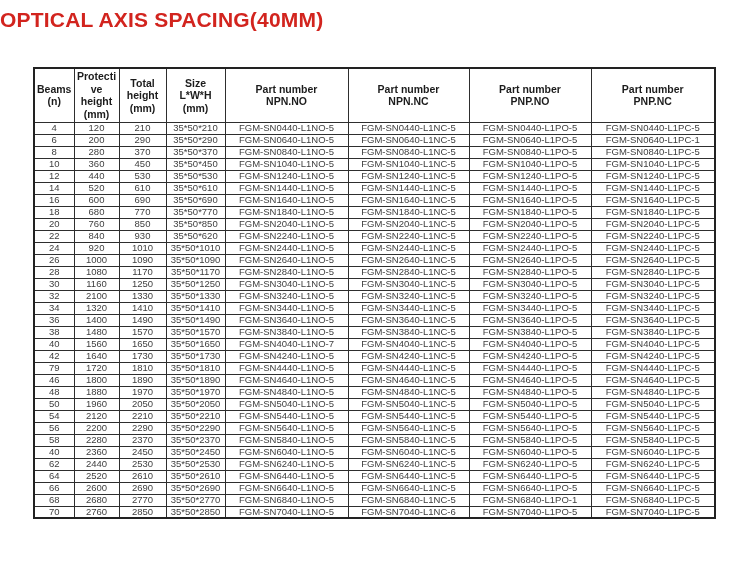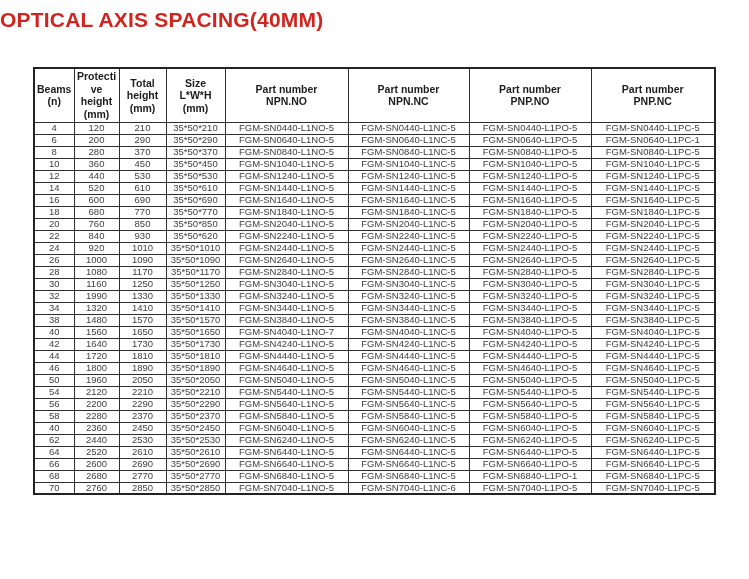--- a/index.html
+++ b/index.html
@@ -231,39 +231,49 @@
         <td>1160</td>
         <td>1250</td>
         <td>35*50*1250</td>
         <td>FGM-SN3040-L1NO-5</td>
         <td>FGM-SN3040-L1NC-5</td>
         <td>FGM-SN3040-L1PO-5</td>
         <td>FGM-SN3040-L1PC-5</td>
       </tr>
       <tr>
         <td>32</td>
-        <td>1990</td>
+        <td>2100</td>
         <td>1330</td>
         <td>35*50*1330</td>
         <td>FGM-SN3240-L1NO-5</td>
         <td>FGM-SN3240-L1NC-5</td>
         <td>FGM-SN3240-L1PO-5</td>
         <td>FGM-SN3240-L1PC-5</td>
       </tr>
       <tr>
         <td>34</td>
         <td>1320</td>
         <td>1410</td>
         <td>35*50*1410</td>
         <td>FGM-SN3440-L1NO-5</td>
         <td>FGM-SN3440-L1NC-5</td>
         <td>FGM-SN3440-L1PO-5</td>
         <td>FGM-SN3440-L1PC-5</td>
       </tr>
       <tr>
+        <td>36</td>
+        <td>1400</td>
+        <td>1490</td>
+        <td>35*50*1490</td>
+        <td>FGM-SN3640-L1NO-5</td>
+        <td>FGM-SN3640-L1NC-5</td>
+        <td>FGM-SN3640-L1PO-5</td>
+        <td>FGM-SN3640-L1PC-5</td>
+      </tr>
+      <tr>
         <td>38</td>
         <td>1480</td>
         <td>1570</td>
         <td>35*50*1570</td>
         <td>FGM-SN3840-L1NO-5</td>
         <td>FGM-SN3840-L1NC-5</td>
         <td>FGM-SN3840-L1PO-5</td>
         <td>FGM-SN3840-L1PC-5</td>
       </tr>
       <tr>
@@ -280,40 +290,50 @@
         <td>42</td>
         <td>1640</td>
         <td>1730</td>
         <td>35*50*1730</td>
         <td>FGM-SN4240-L1NO-5</td>
         <td>FGM-SN4240-L1NC-5</td>
         <td>FGM-SN4240-L1PO-5</td>
         <td>FGM-SN4240-L1PC-5</td>
       </tr>
       <tr>
-        <td>44</td>
+        <td>79</td>
         <td>1720</td>
         <td>1810</td>
         <td>35*50*1810</td>
         <td>FGM-SN4440-L1NO-5</td>
         <td>FGM-SN4440-L1NC-5</td>
         <td>FGM-SN4440-L1PO-5</td>
         <td>FGM-SN4440-L1PC-5</td>
       </tr>
       <tr>
         <td>46</td>
         <td>1800</td>
         <td>1890</td>
         <td>35*50*1890</td>
         <td>FGM-SN4640-L1NO-5</td>
         <td>FGM-SN4640-L1NC-5</td>
         <td>FGM-SN4640-L1PO-5</td>
         <td>FGM-SN4640-L1PC-5</td>
       </tr>
       <tr>
+        <td>48</td>
+        <td>1880</td>
+        <td>1970</td>
+        <td>35*50*1970</td>
+        <td>FGM-SN4840-L1NO-5</td>
+        <td>FGM-SN4840-L1NC-5</td>
+        <td>FGM-SN4840-L1PO-5</td>
+        <td>FGM-SN4840-L1PC-5</td>
+      </tr>
+      <tr>
         <td>50</td>
         <td>1960</td>
         <td>2050</td>
         <td>35*50*2050</td>
         <td>FGM-SN5040-L1NO-5</td>
         <td>FGM-SN5040-L1NC-5</td>
         <td>FGM-SN5040-L1PO-5</td>
         <td>FGM-SN5040-L1PC-5</td>
       </tr>
       <tr>

